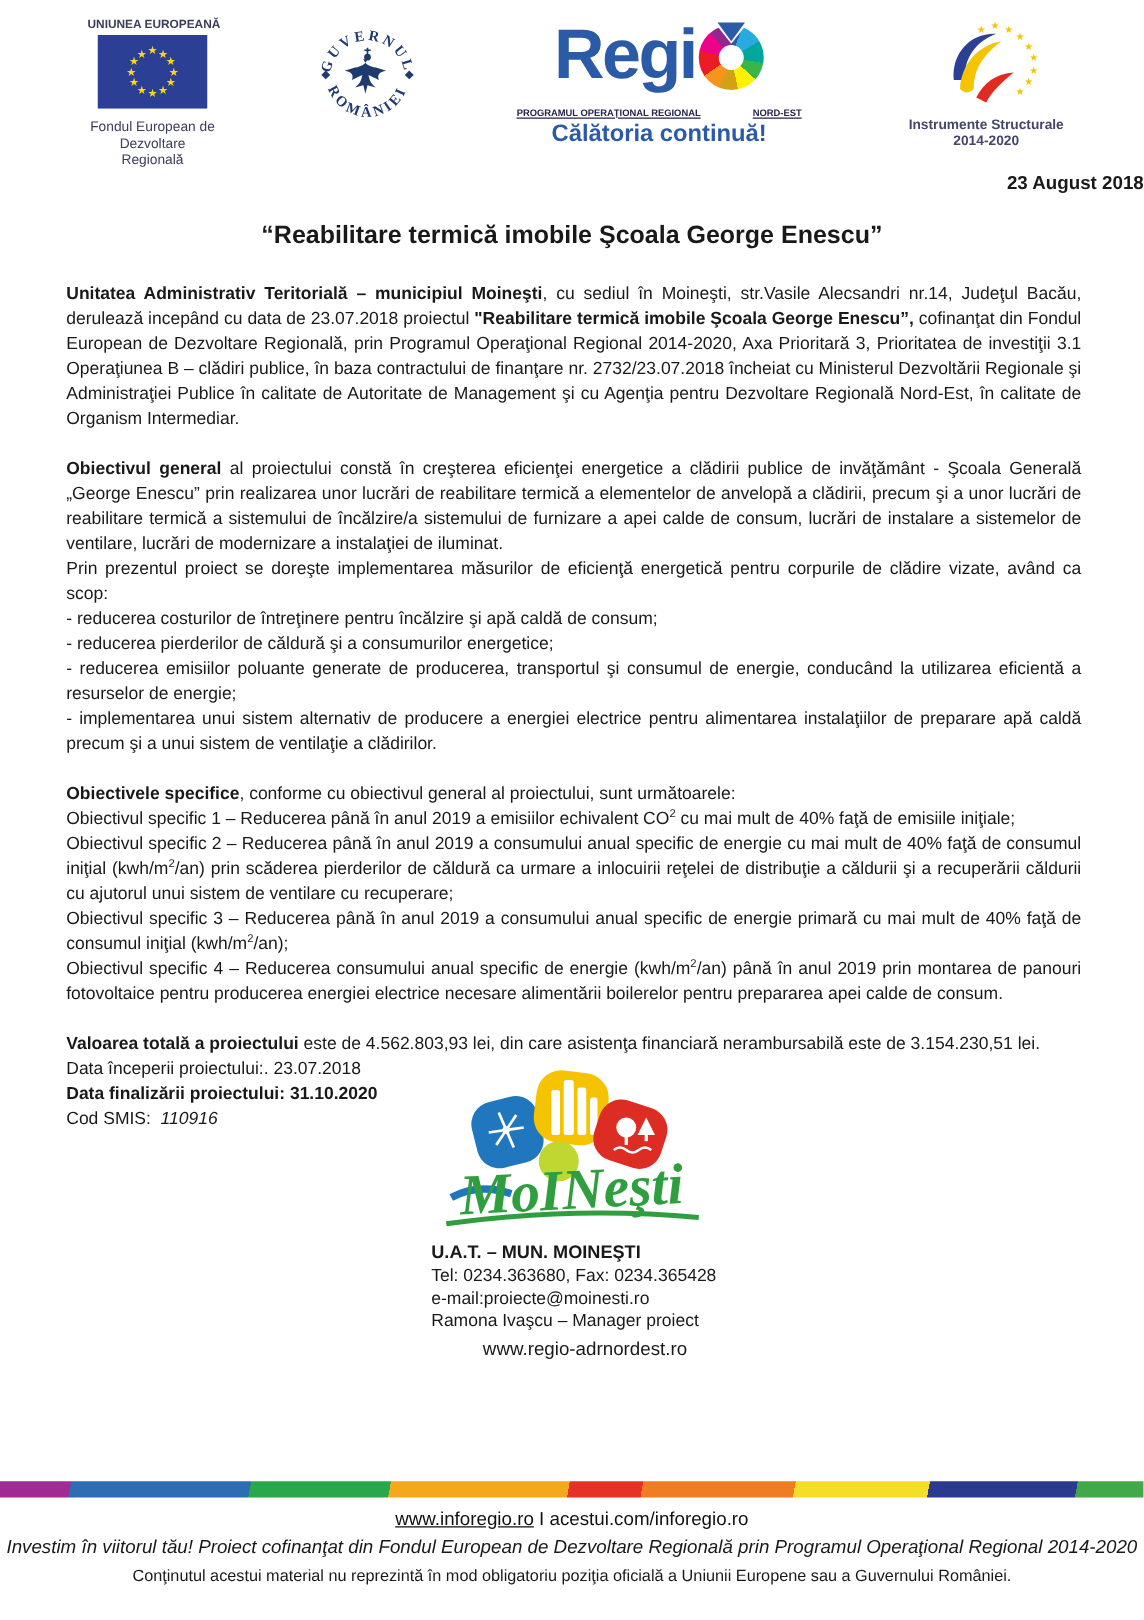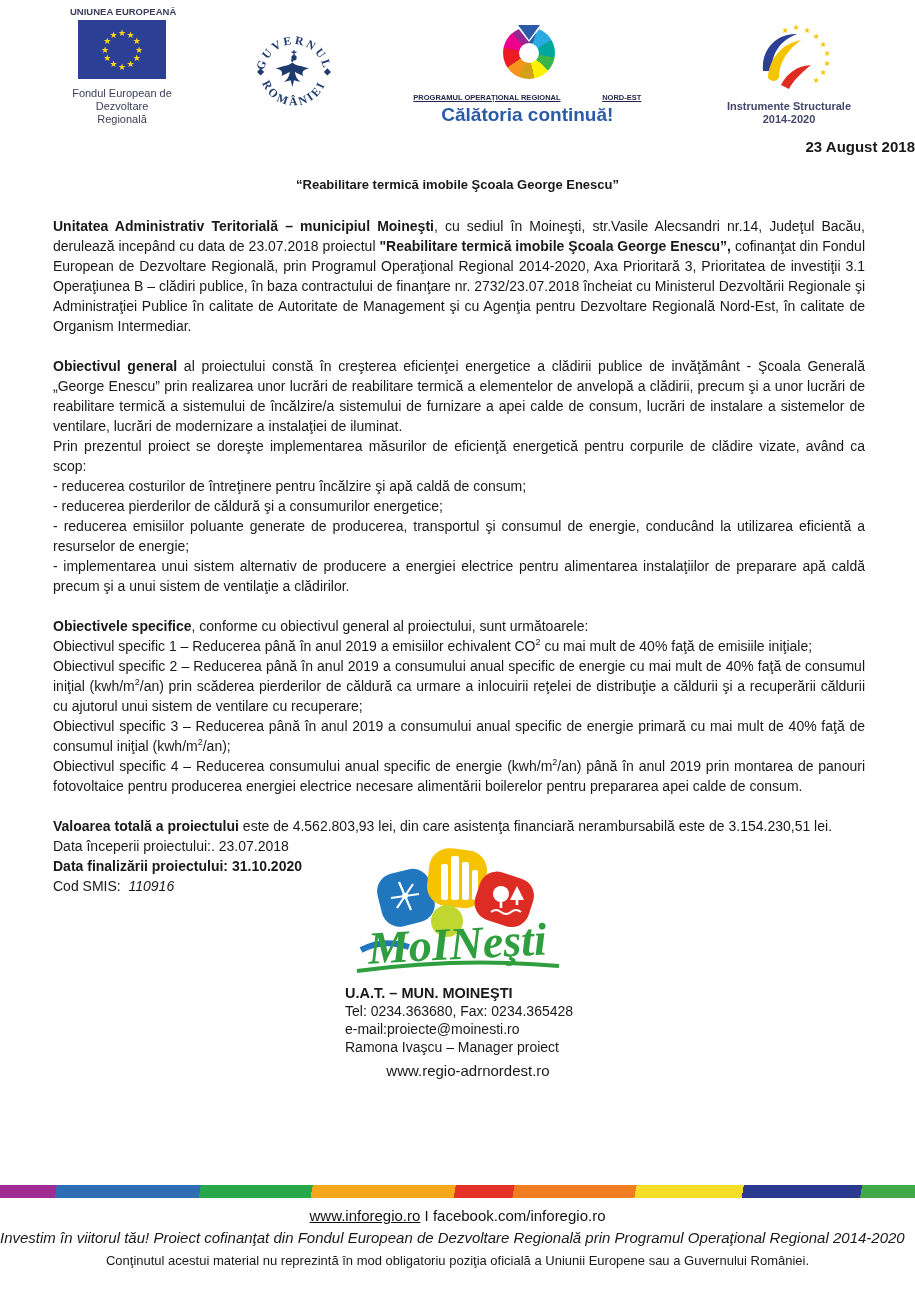--- a/index.html
+++ b/index.html
@@ -1,21 +1,21 @@
 <!DOCTYPE html>
 <html><head>
 <meta charset="utf-8">
 <style>
   * { margin:0; padding:0; box-sizing:border-box; }
   html,body { background:#ffffff; }
   body { width:915px; font-family:"Liberation Sans", sans-serif; }
   .page { position:relative; width:915px; height:1296px; background:#fff; color:#191919; overflow:hidden; }
 
   
-  .logos { display:flex; justify-content:space-between; align-items:flex-end; padding:14px 56px 0 70px; height:126px; }
+  .logos { display:flex; justify-content:space-between; align-items:flex-start; padding:14px 56px 0 70px; height:126px; }
   .logo-eu { width:104px; text-align:center; }
   .eu-top { font-size:9.5px; font-weight:bold; color:#3C3C5C; margin-bottom:3px; white-space:nowrap; }
   .eu-sub { font-size:11px; color:#3C3C5C; margin-top:4px; line-height:13px; }
   .logo-gov { margin-top:0px; }
   .regio { width:228px; margin-top:2px; }
   .regio-word { font-size:56px; line-height:54px; font-weight:bold; color:#2B5AA7; letter-spacing:-2px; display:flex; align-items:flex-start; justify-content:center; }
   .regio-o { position:relative; width:52px; height:52px; margin-left:3px; margin-top:4px; flex:none; }
   .wheel { position:absolute; left:0; top:0; width:52px; height:52px; border-radius:50%;
     background:conic-gradient(from 20deg,#29ABE2 0deg 40deg,#00A79D 40deg 80deg,#39B54A 80deg 112deg,#FFF200 112deg 148deg,#D4A017 148deg 182deg,#F7941D 182deg 216deg,#ED1C24 216deg 262deg,#EC008C 262deg 300deg,#92278F 300deg 338deg,#2B5AA7 338deg 360deg); }
   .hole { position:absolute; left:16px; top:16px; width:20px; height:20px; background:#fff; border-radius:50%; }
@@ -24,42 +24,42 @@
   .regio-sub { display:flex; justify-content:space-between; font-size:7.5px; font-weight:bold; color:#23264A; margin-top:14px; white-space:nowrap;text-decoration:underline; }
   .regio-tag { text-align:center; font-size:19px; font-weight:bold; color:#2B5AA7; margin-top:2px; }
   .logo-is { width:140px; text-align:center; margin-top:2px; }
   .is-text { font-size:11px; font-weight:bold; color:#44466B; line-height:13px; margin-top:1px; }
 
   
   .date-row { text-align:right; font-weight:bold; font-size:15px; margin-top:12px; }
   .heading { text-align:center; margin-top:2px; }
   .h1 { font-size:20px; font-weight:bold; line-height:26px; }
   .h2 { font-size:15px; font-weight:bold; line-height:22px; }
-  .project-title { text-align:center; font-size:13px; font-weight:bold; margin-top:22px; }
+  .project-title { text-align:center; font-size:20px; font-weight:bold; margin-top:22px; }
 
   
   .bodytext { margin:24px 50px 0 53px; font-size:14px; line-height:20px; text-align:justify; }
   .para { margin-bottom:20px; }
   .b { font-weight:bold; }
   .it { font-style:italic; }
   sup { font-size:9px; line-height:0; }
 
   .moinesti { width:230px; margin:-58px auto 0; position:relative; }
 
   .contact { margin-left:345px; font-size:14px; line-height:18px; margin-top:2px; }
   .contact-name { font-weight:bold; font-size:14.5px; }
   .website { text-align:center; font-size:15px; margin-top:6px;padding-left:21px; }
 
   
   .footer { position:absolute; left:0; right:0; bottom:0; height:111px; background:#fff; }
   .stripe { height:13px; width:100%;
     background:linear-gradient(100deg,#A02B93 0%,#A02B93 6.2%,#2E6DB4 6.2%,#2E6DB4 21.9%,#28A74B 21.9%,#28A74B 34.1%,#F5A81C 34.1%,#F5A81C 49.7%,#E53226 49.7%,#E53226 56.1%,#F07D21 56.1%,#F07D21 69.4%,#F5DE27 69.4%,#F5DE27 81.1%,#2A3B8F 81.1%,#2A3B8F 94%,#42A948 94%,#42A948 100%); }
   .f1 { text-align:center; font-size:15px; margin-top:9px; color:#111; }
   .f1 .u { text-decoration:underline; cursor:pointer; color:#111;margin-top:40px; }
-  .f2 { font-style:italic; font-size:15px; margin-top:5px; }
+  .f2 { text-align:center; font-style:italic; font-size:15px; margin-top:5px; }
   .f3 { text-align:center; font-size:13px; margin-top:7px; }
 </style>
 </head>
 <body>
 
 <div class="page">
 
   <div class="logos">
 
     <div class="logo-eu">
@@ -105,20 +105,21 @@
           <path d="M50,40 c-2,5 -6,7 -12,8 l-10,3 c7,1 9,4 7,9 l10,-5 c-1,6 -3,9 -7,12 l8,-2 2,8 2,-8 8,2 c-4,-3 -6,-6 -7,-12 l10,5 c-2,-5 0,-8 7,-9 l-10,-3 c-6,-1 -10,-3 -12,-8 z"></path>
           <circle cx="50" cy="38" r="3.2"></circle>
           <rect x="49.2" y="29" width="1.6" height="6"></rect>
           <rect x="47" y="30.6" width="6" height="1.6"></rect>
         </g>
       </svg>
     </div>
 
     <div class="regio">
       <div class="regio-word">
+        <span>Regi</span>
         <span class="regio-o">
           <span class="wheel"></span>
           <span class="hole"></span>
           <span class="notch-w"></span>
           <span class="notch"></span>
         </span>
       </div>
       <div class="regio-sub">
         <span>PROGRAMUL OPERAŢIONAL REGIONAL</span>
         <span>NORD-EST</span>
@@ -227,19 +228,19 @@
     <div>e-mail:proiecte@moinesti.ro</div>
     <div>Ramona Ivaşcu – Manager proiect</div>
   </div>
   <div class="website">www.regio-adrnordest.ro</div>
 
   <div class="footer">
     <div class="stripe"></div>
     <div class="f1">
       <span class="u">www.inforegio.ro</span>
       <span>I</span>
-      <span>facebook.com/inforegio.ro</span>
+      <span>acestui.com/inforegio.ro</span>
     </div>
     <div class="f2">Investim în viitorul tău! Proiect cofinanţat din Fondul European de Dezvoltare Regională prin Programul Operaţional Regional 2014-2020</div>
     <div class="f3">Conţinutul acestui material nu reprezintă în mod obligatoriu poziţia oficială a Uniunii Europene sau a Guvernului României.</div>
   </div>
 
 </div>
 
 </body></html>

